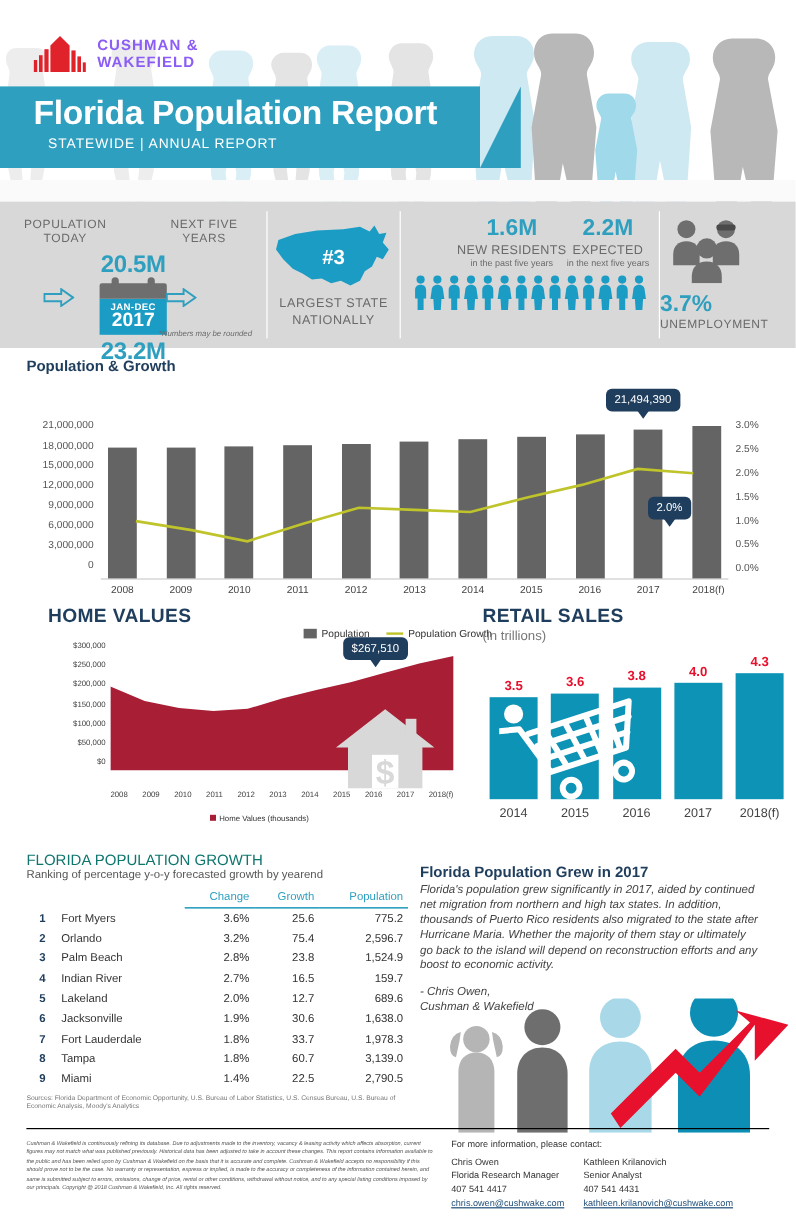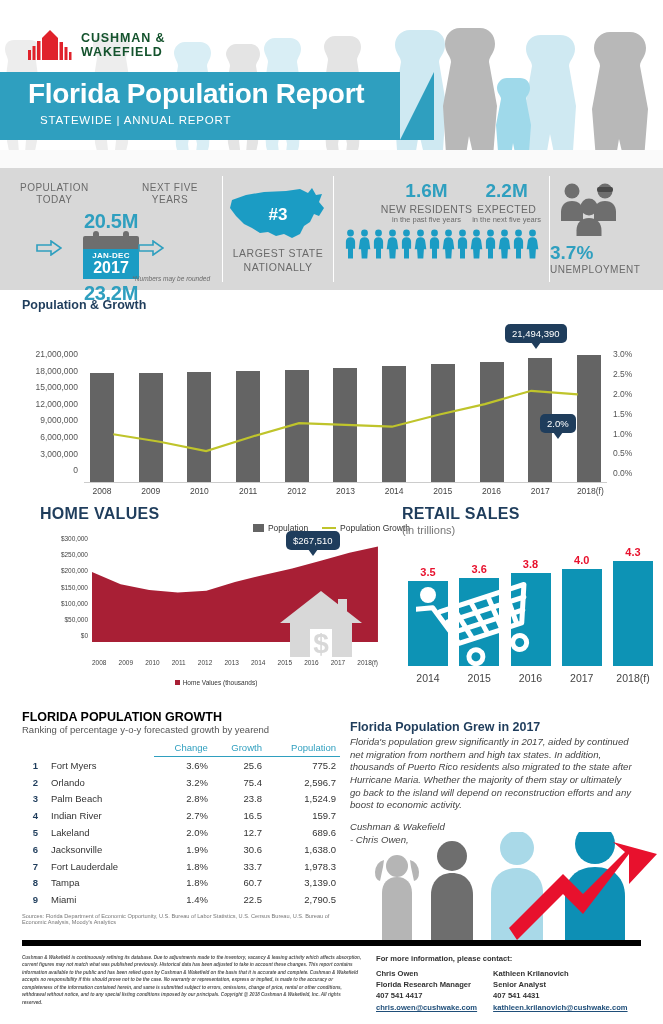--- a/index.html
+++ b/index.html
@@ -19,21 +19,21 @@
     overflow: hidden;
   }
   .crowd { position: absolute; inset: 0; }
   .logo-wrap {
     position: absolute; left: 28px; top: 30px;
     display: flex; align-items: center; gap: 9px; z-index: 5;
   }
   .logo-mark { display: block; }
   .logo-text {
     font-size: 12.5px; font-weight: bold; line-height: 1.12;
-    color: #14532d; letter-spacing: 0.9px;
+    color: #8b5cf6; letter-spacing: 0.9px;
   }
   .title-band {
     position: absolute; left: 0; top: 72px; width: 400px; height: 68px;
     background: #2F9FBF; z-index: 4;
   }
   .title-band::after {
     content: ""; position: absolute; right: -34px; top: 0;
     border-style: solid; border-width: 0 0 68px 34px;
     border-color: transparent transparent #2F9FBF transparent;
   }
@@ -137,38 +137,38 @@
   .rs-bars { position: absolute; left: 6px; right: 10px; bottom: 18px; top: 0; display: flex; align-items: flex-end; justify-content: space-between; }
   .rs-col { width: 40px; display: flex; flex-direction: column; align-items: center; }
   .rs-val { font-size: 11px; font-weight: bold; color: #E8112D; margin-bottom: 3px; }
   .rs-bar { width: 40px; background: #0D93B5; }
   .rs-x { position: absolute; left: 6px; right: 10px; bottom: 0; display: flex; justify-content: space-between; }
   .rs-xl { width: 40px; text-align: center; font-size: 10.5px; color: #444; }
 
   
   .lower { position: relative; display: flex; height: 230px; }
   .tbl-wrap { width: 350px; padding-left: 22px; }
-  .tbl-title { font-size: 12.5px; font-weight: bold; color: #000000; }
+  .tbl-title { font-size: 12.5px; font-weight: normal; color: #0f766e; }
   .tbl-sub { font-size: 9.5px; color: #555; margin-bottom: 4px; }
   table { width: 318px; border-collapse: collapse; }
   th { font-size: 9.5px; color: #2F9FBF; font-weight: normal; padding: 3px 4px; border-bottom: 1.2px solid #2F9FBF; text-align: right; }
   th.l { text-align: left; border-bottom: none; }
   td { font-size: 9.5px; color: #333; padding: 2.9px 4px; text-align: right; }
   td.rank { width: 20px; text-align: right; font-weight: bold; color: #1F3D5C; }
   td.city { text-align: left; padding-left: 9px; }
   .sources { font-size: 5.6px; color: #777; margin-top: 5px; width: 330px; }
 
   .quote { flex: 1; position: relative; padding-right: 14px; }
   .q-title { font-size: 12.5px; font-weight: bold; color: #1F3D5C; margin-top: 10px; }
   .q-body { font-size: 9.6px; color: #444; font-style: italic; line-height: 1.32; margin-top: 2px; width: 282px; }
   .q-attr { font-size: 9.6px; color: #444; font-style: italic; line-height: 1.32; margin-top: 9px; }
   .q-art { position: absolute; right: 6px; bottom: -4px; }
 
   
-  .foot { position: relative; border-top: 6px solid #000000; margin: 0 22px; padding-top: 8px; display: flex; font-weight: bold; }
+  .foot { position: relative; border-top: 1px solid #000000; margin: 0 22px; padding-top: 8px; display: flex; }
   .disc { width: 340px; font-size: 4.6px; color: #555; font-style: italic; line-height: 1.62; }
   .contact { flex: 1; padding-left: 14px; }
   .c-head { font-size: 7.6px; color: #333; margin-bottom: 5px; }
   .c-cols { display: flex; gap: 16px; }
   .c-col { font-size: 7.6px; color: #333; line-height: 1.48; }
   .c-mail { color: #1F4E79; text-decoration: underline; display: block; }
 </style>
 </head>
 <body>
 
@@ -629,22 +629,22 @@
           </tr>
         </tbody>
     </table>
     <div class="sources">Sources: Florida Department of Economic Opportunity, U.S. Bureau of Labor Statistics, U.S. Census Bureau, U.S. Bureau of Economic Analysis, Moody's Analytics</div>
   </div>
 
   <div class="quote">
     <div class="q-title">Florida Population Grew in 2017</div>
     <div class="q-body">Florida's population grew significantly in 2017, aided by continued net migration from northern and high tax states. In addition, thousands of Puerto Rico residents also migrated to the state after Hurricane Maria. Whether the majority of them stay or ultimately go back to the island will depend on reconstruction efforts and any boost to economic activity.</div>
     <div class="q-attr">
+      <div>- Chris Owen,</div>
       <div>Cushman &amp; Wakefield</div>
-      <div>- Chris Owen,</div>
     </div>
     <svg class="q-art" width="290" height="112" viewBox="0 0 290 112">
       <g fill="#B5B5B5">
         <circle cx="30" cy="34" r="11"></circle>
         <path d="M17 28 q-8 2 -9 12 q0 8 5 9 l3 -14z M43 28 q8 2 9 12 q0 8 -5 9 l-3 -14z"></path>
         <path d="M30 45c-9 0-15 6-15 16v51h30V61c0-10-6-16-15-16z"></path>
       </g>
       <g fill="#6E6E6E">
         <circle cx="85" cy="24" r="15"></circle>
         <path d="M85 41c-13 0-21 9-21 22v49h42V63c0-13-8-22-21-22z"></path>

